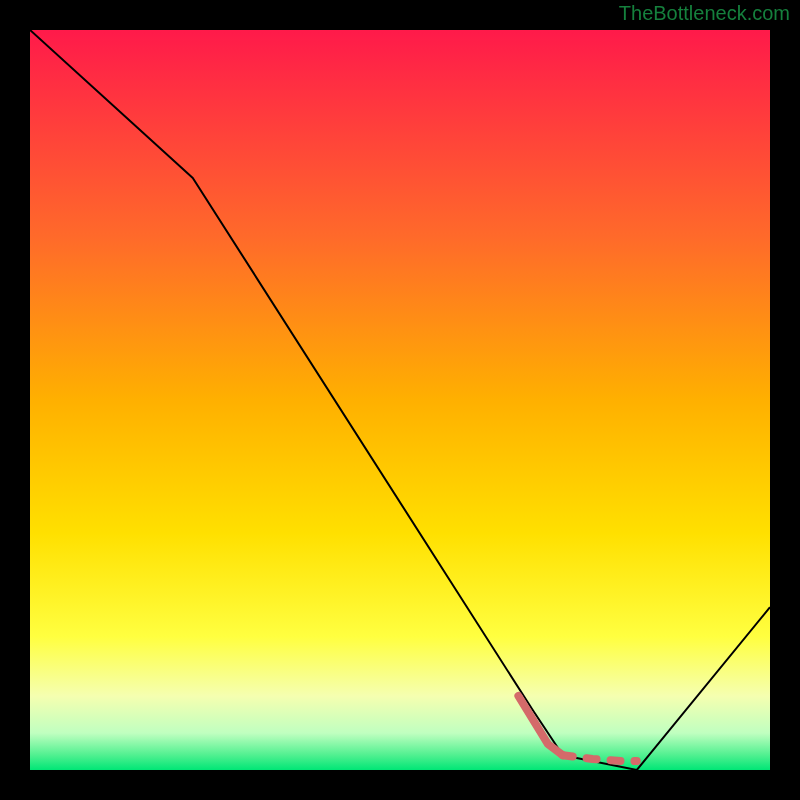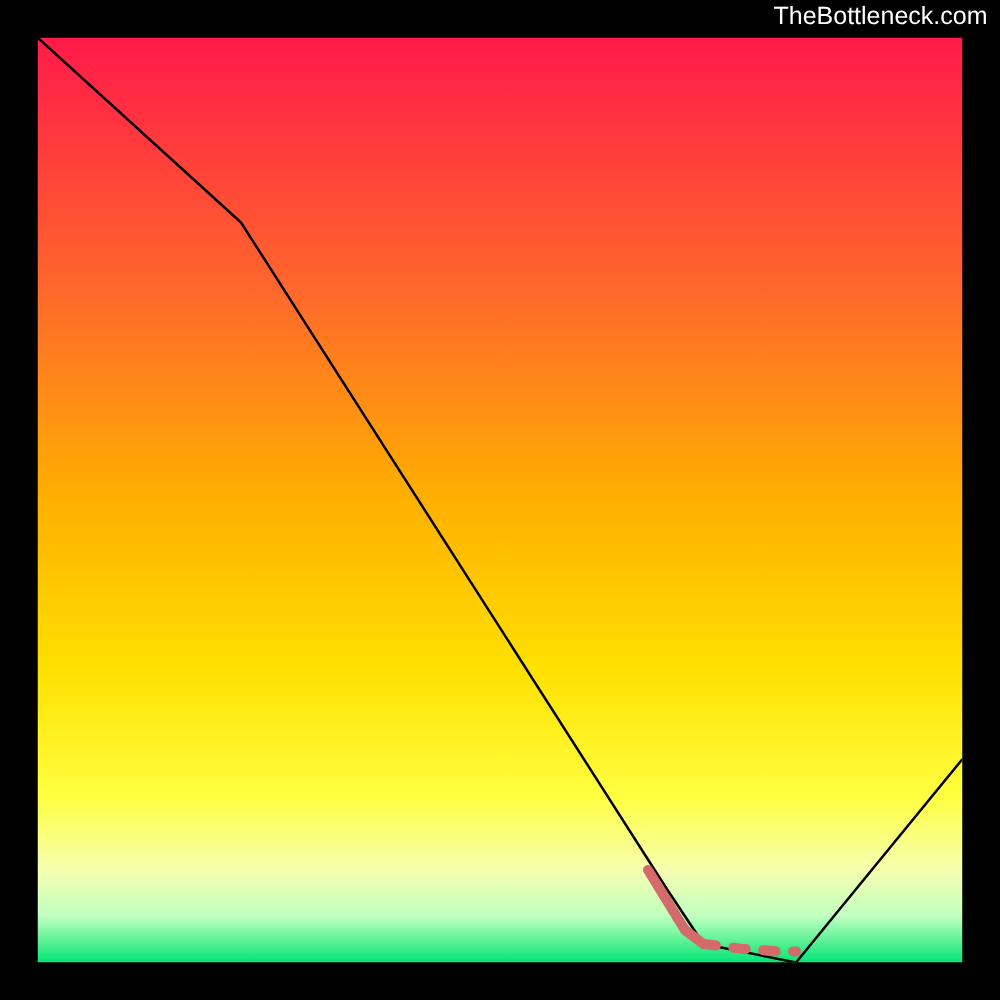--- a/index.html
+++ b/index.html
@@ -8,21 +8,21 @@
     background: #000;
     width: 800px;
     height: 800px;
     position: relative;
     font-family: sans-serif;
   }
   .watermark {
     position: absolute;
     top: 2px;
     right: 10px;
-    color: #ffffff;
+    color: #15803d;
     font-size: 20px;
     font-weight: 500;
     z-index: 10;
   }
   .chart-area {
     position: absolute;
     left: 30px;
     top: 30px;
     width: 740px;
     height: 740px;

